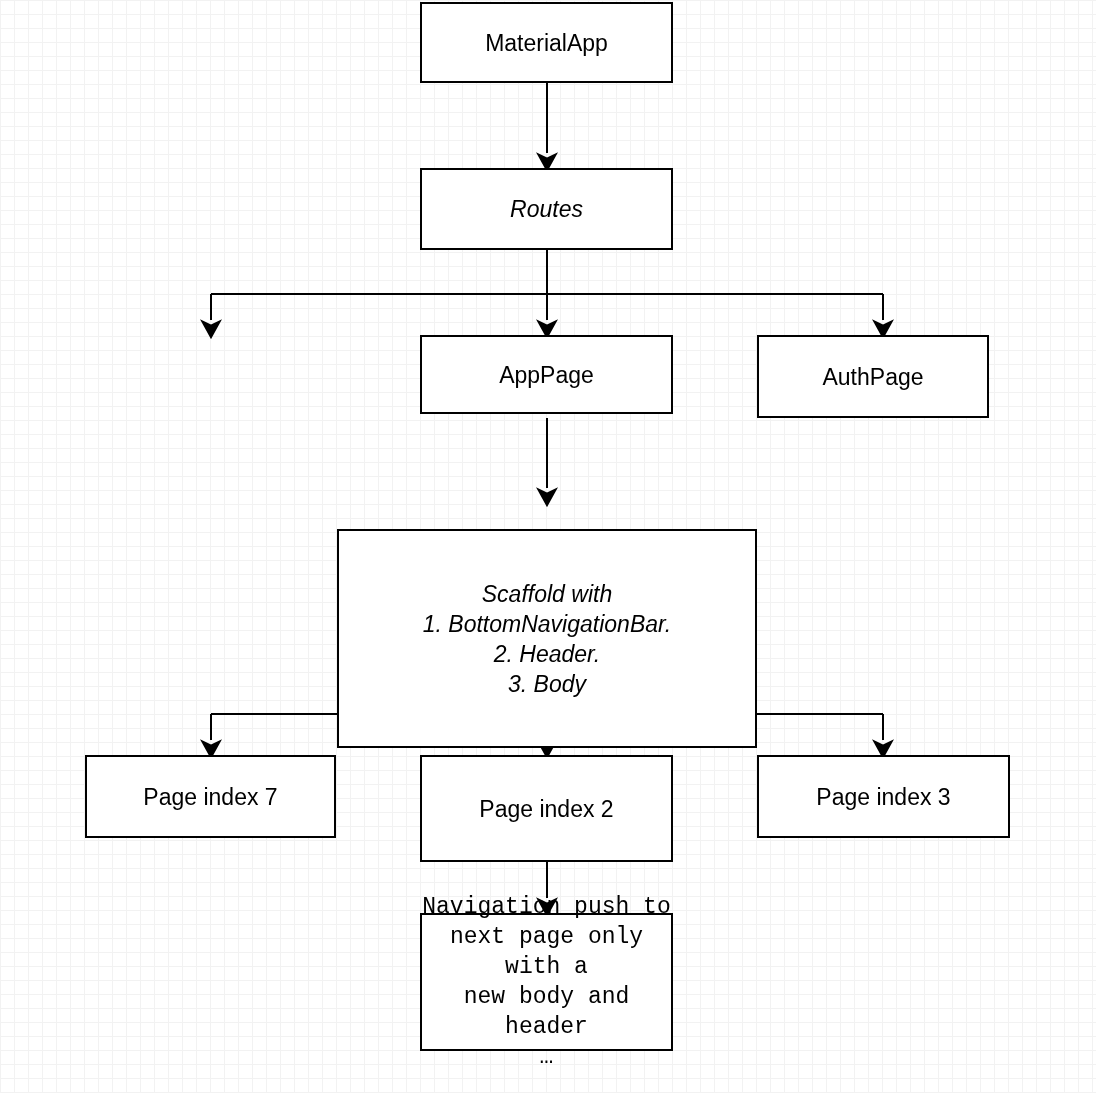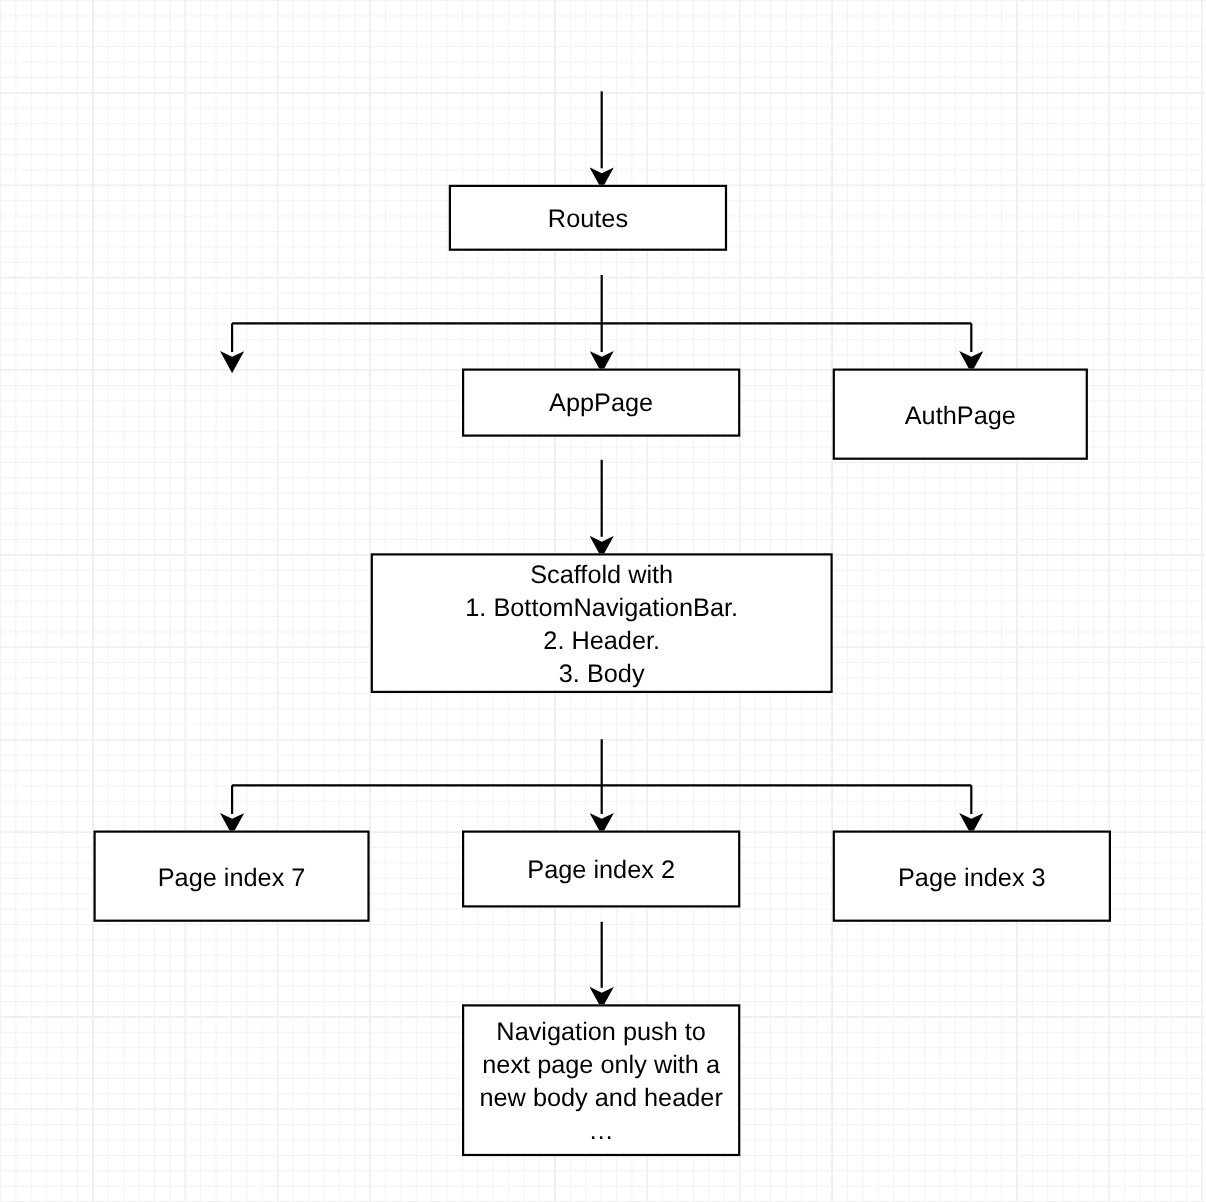--- a/index.html
+++ b/index.html
@@ -71,28 +71,29 @@
       <path d="M 547,672 L 547,714"></path>
       <path d="M 211,714 L 883,714"></path>
       <path d="M 211,714 L 211,740" marker-end="url(#arrowhead)"></path>
       <path d="M 547,714 L 547,740" marker-end="url(#arrowhead)"></path>
       <path d="M 883,714 L 883,740" marker-end="url(#arrowhead)"></path>
 
       <path d="M 547,838 L 547,898" marker-end="url(#arrowhead)"></path>
     </g>
   </svg>
 
-  <div class="node" style="left: 408px; top: 168px; width: 253px; height: 60px;">Routes</div>
-  <div class="node" style="left: 420px; top: 335px; width: 253px; height: 62px;">AppPage</div>
+  <div class="node" style="left: 420px; top: 2px; width: 253px; height: 81px;">MaterialApp</div>
+  <div class="node" style="left: 420px; top: 168px; width: 253px; height: 82px; font-style: italic;">Routes</div>
+  <div class="node" style="left: 420px; top: 335px; width: 253px; height: 79px;">AppPage</div>
   <div class="node" style="left: 757px; top: 335px; width: 232px; height: 83px;">AuthPage</div>
-  <div class="node" style="left: 337px; top: 503px; width: 420px; height: 127px;">Scaffold with
+  <div class="node" style="left: 337px; top: 529px; width: 420px; height: 219px; font-style: italic;">Scaffold with
 1. BottomNavigationBar.
 2. Header.
 3. Body</div>
   <div class="node" style="left: 85px; top: 755px; width: 251px; height: 83px;">Page index 7</div>
-  <div class="node" style="left: 420px; top: 755px; width: 253px; height: 70px;">Page index 2</div>
+  <div class="node" style="left: 420px; top: 755px; width: 253px; height: 107px;">Page index 2</div>
   <div class="node" style="left: 757px; top: 755px; width: 253px; height: 83px;">Page index 3</div>
-  <div class="node" style="left: 420px; top: 913px; width: 253px; height: 138px;">Navigation push to
+  <div class="node" style="left: 420px; top: 913px; width: 253px; height: 138px; font-family: Liberation Mono, monospace;">Navigation push to
 next page only with a
 new body and header
 …</div>
 
 </div>
 
 </body></html>

